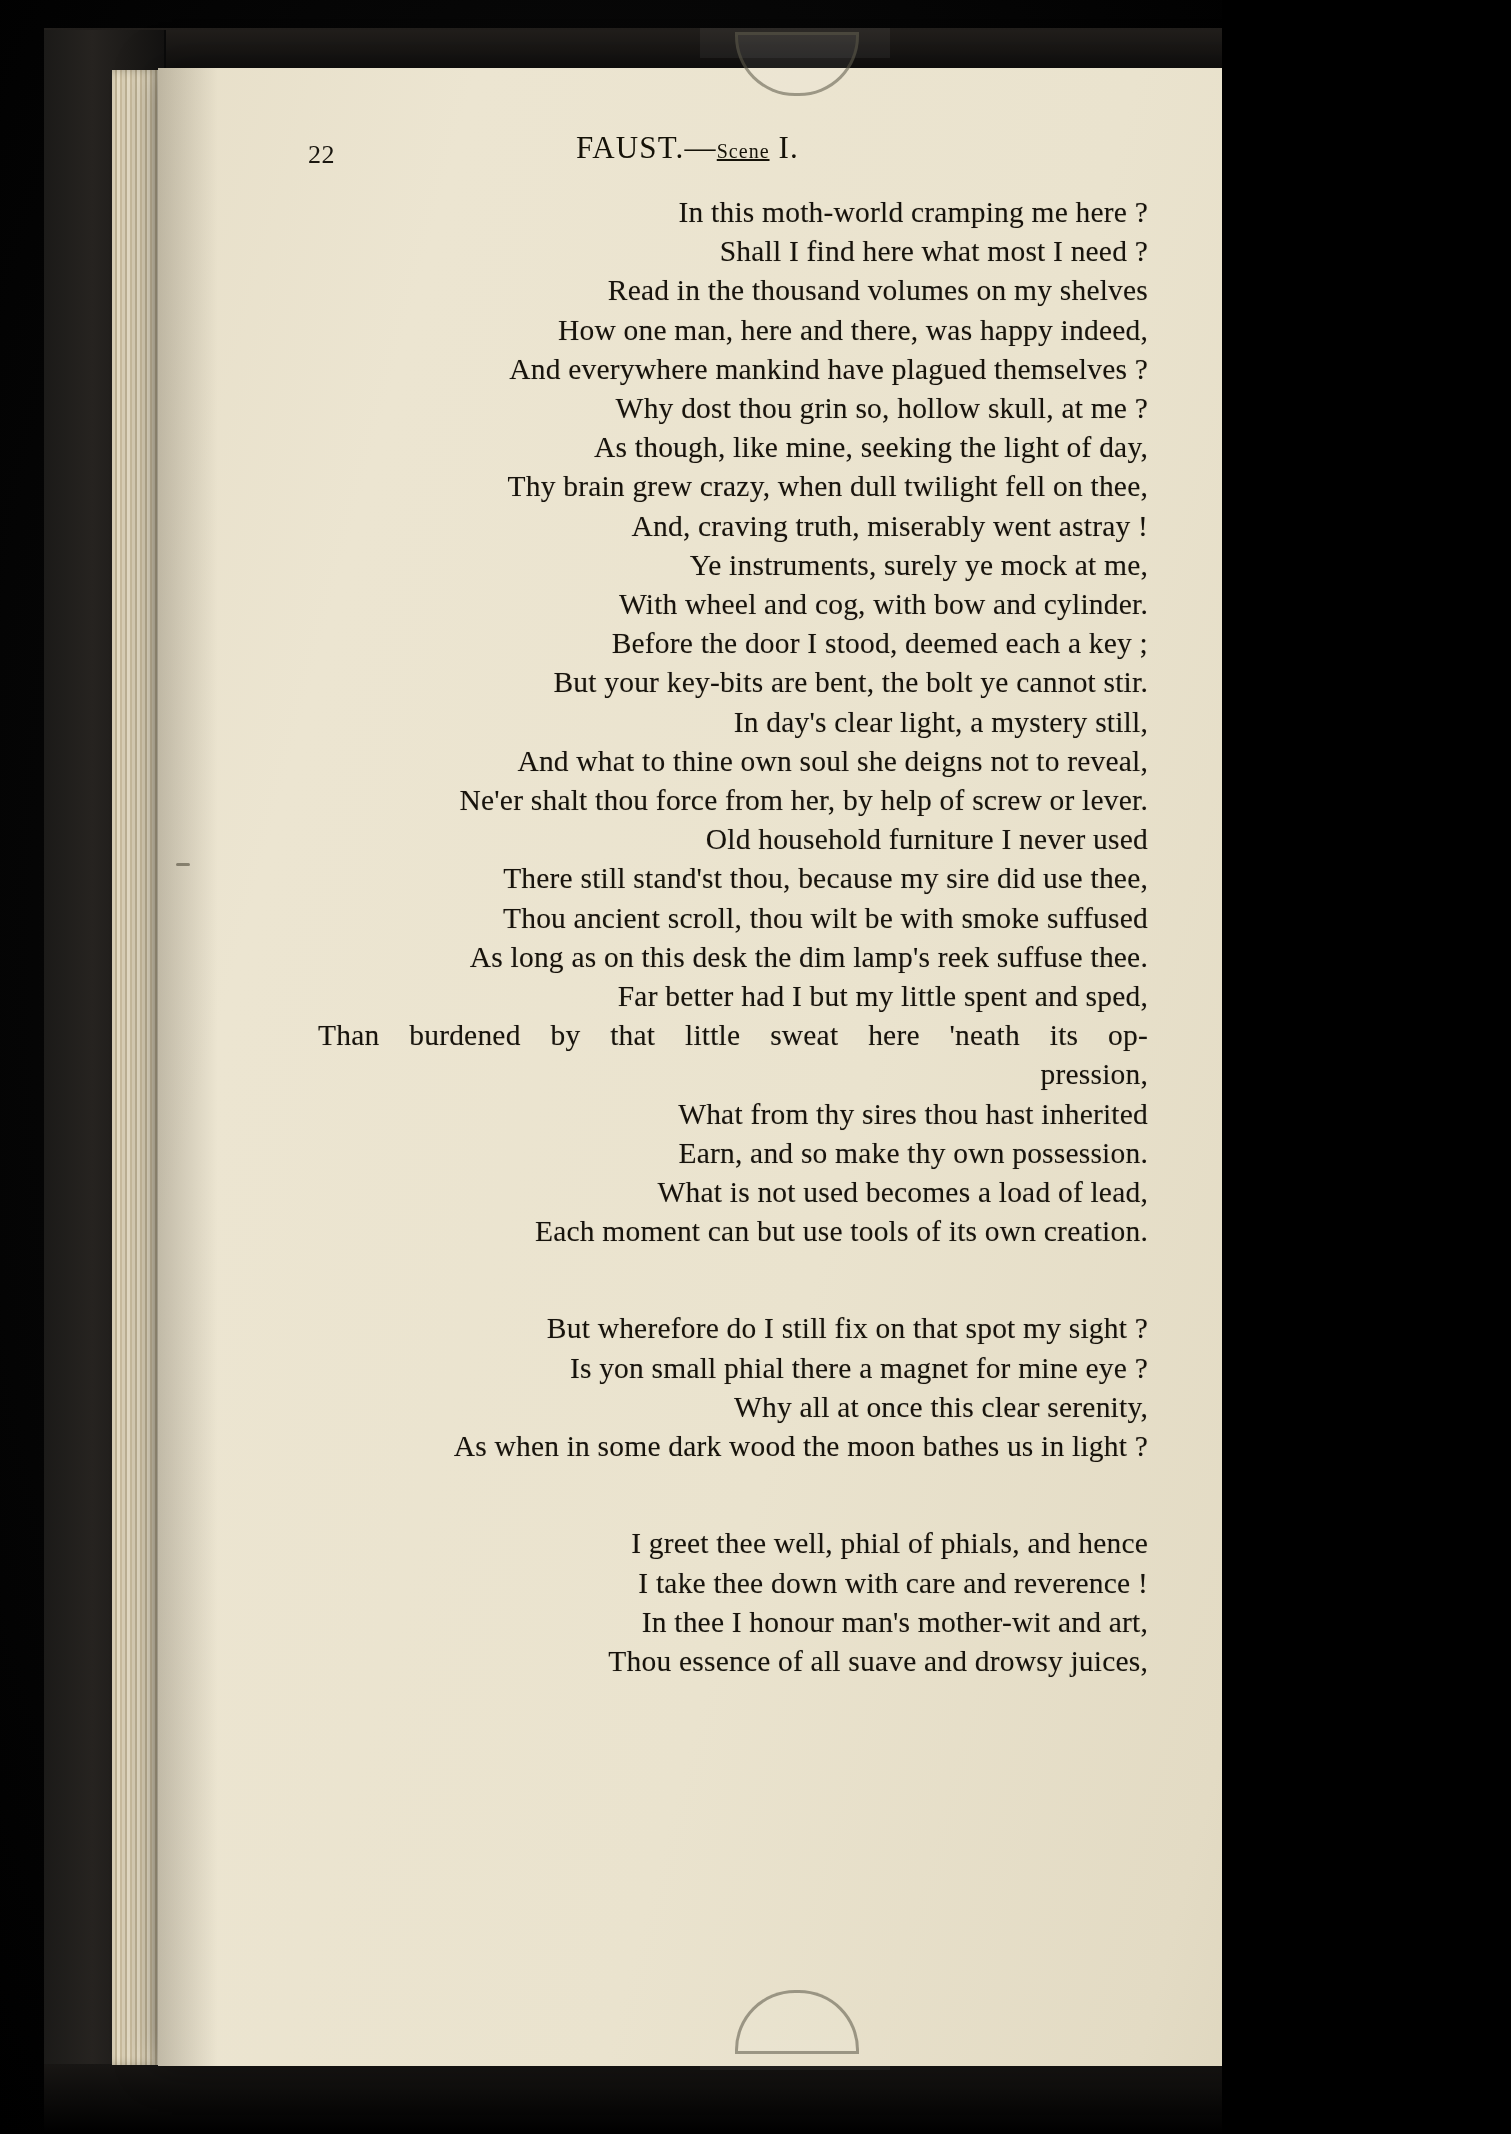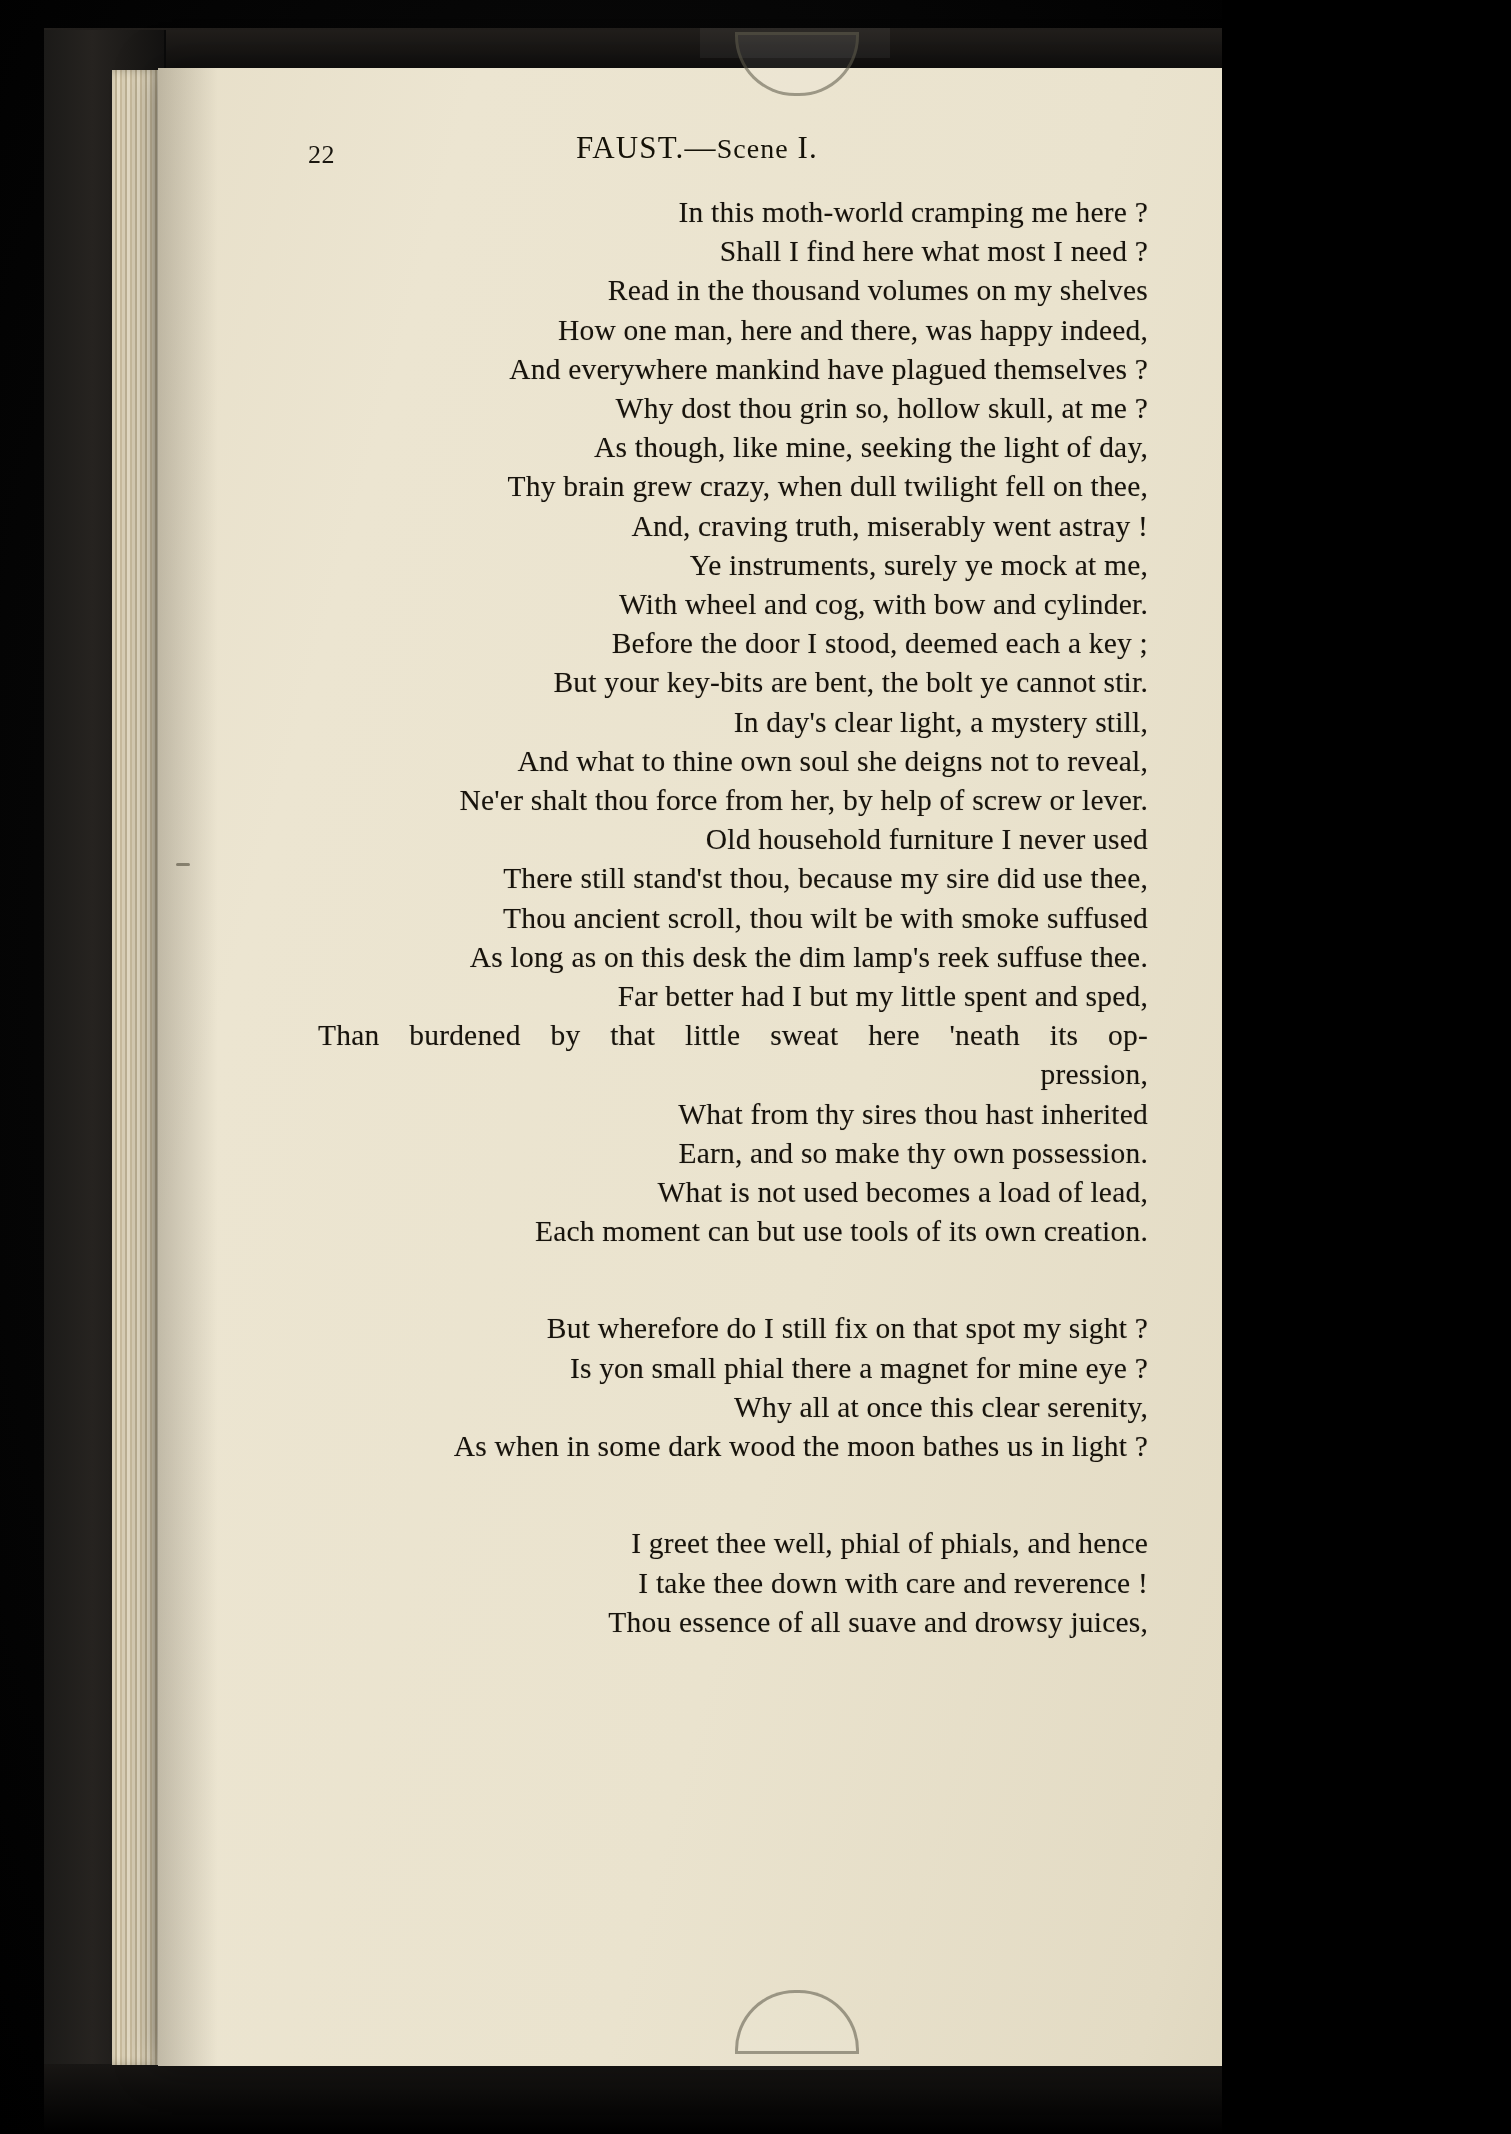--- a/index.html
+++ b/index.html
@@ -145,22 +145,23 @@
   }
   .running-head {
     position: absolute;
     left: 418px;
     top: 62px;
     font-size: 31px;
     letter-spacing: 1.2px;
     color: #151208;
   }
   .running-head .sc {
-    font-size: 28px;
+    font-size: 20px;
     letter-spacing: 1px;
+    text-decoration: underline;
   }
 
   .verse {
     position: absolute;
     left: 160px;
     top: 125px;
     width: 830px;
   }
   .line {
     font-size: 29.5px;
@@ -267,20 +268,21 @@
         <div class="line">Is yon small phial there a magnet for mine eye ?</div>
         <div class="line">Why all at once this clear serenity,</div>
         <div class="line">As when in some dark wood the moon bathes us in light ?</div>
       </div>
 
       <div class="stanza-gap"></div>
 
       <div>
         <div class="line">I greet thee well, phial of phials, and hence</div>
         <div class="line">I take thee down with care and reverence !</div>
+        <div class="line">In thee I honour man's mother-wit and art,</div>
         <div class="line">Thou essence of all suave and drowsy juices,</div>
       </div>
 
     </div>
   </div>
 
   <div class="facing-text">E
 G
 L
 I

